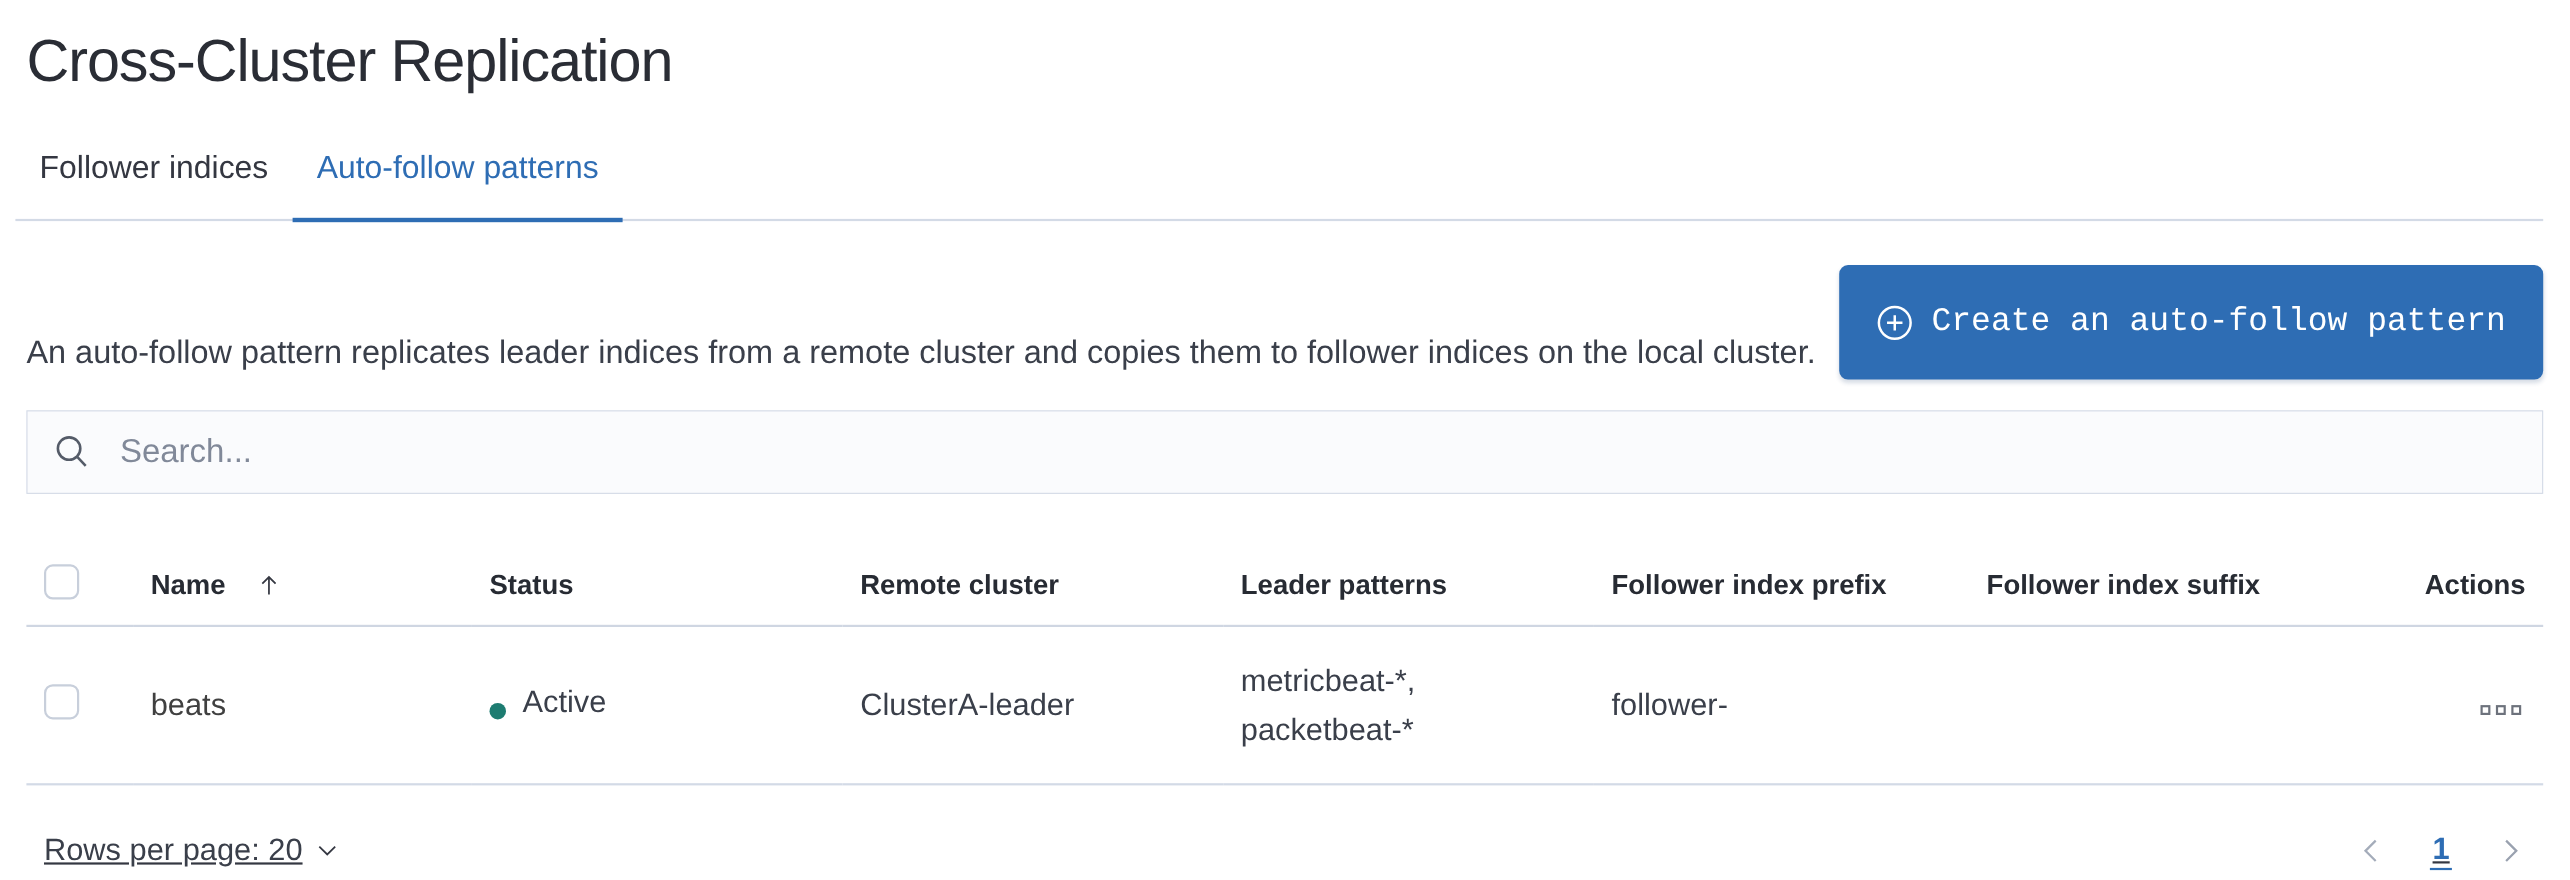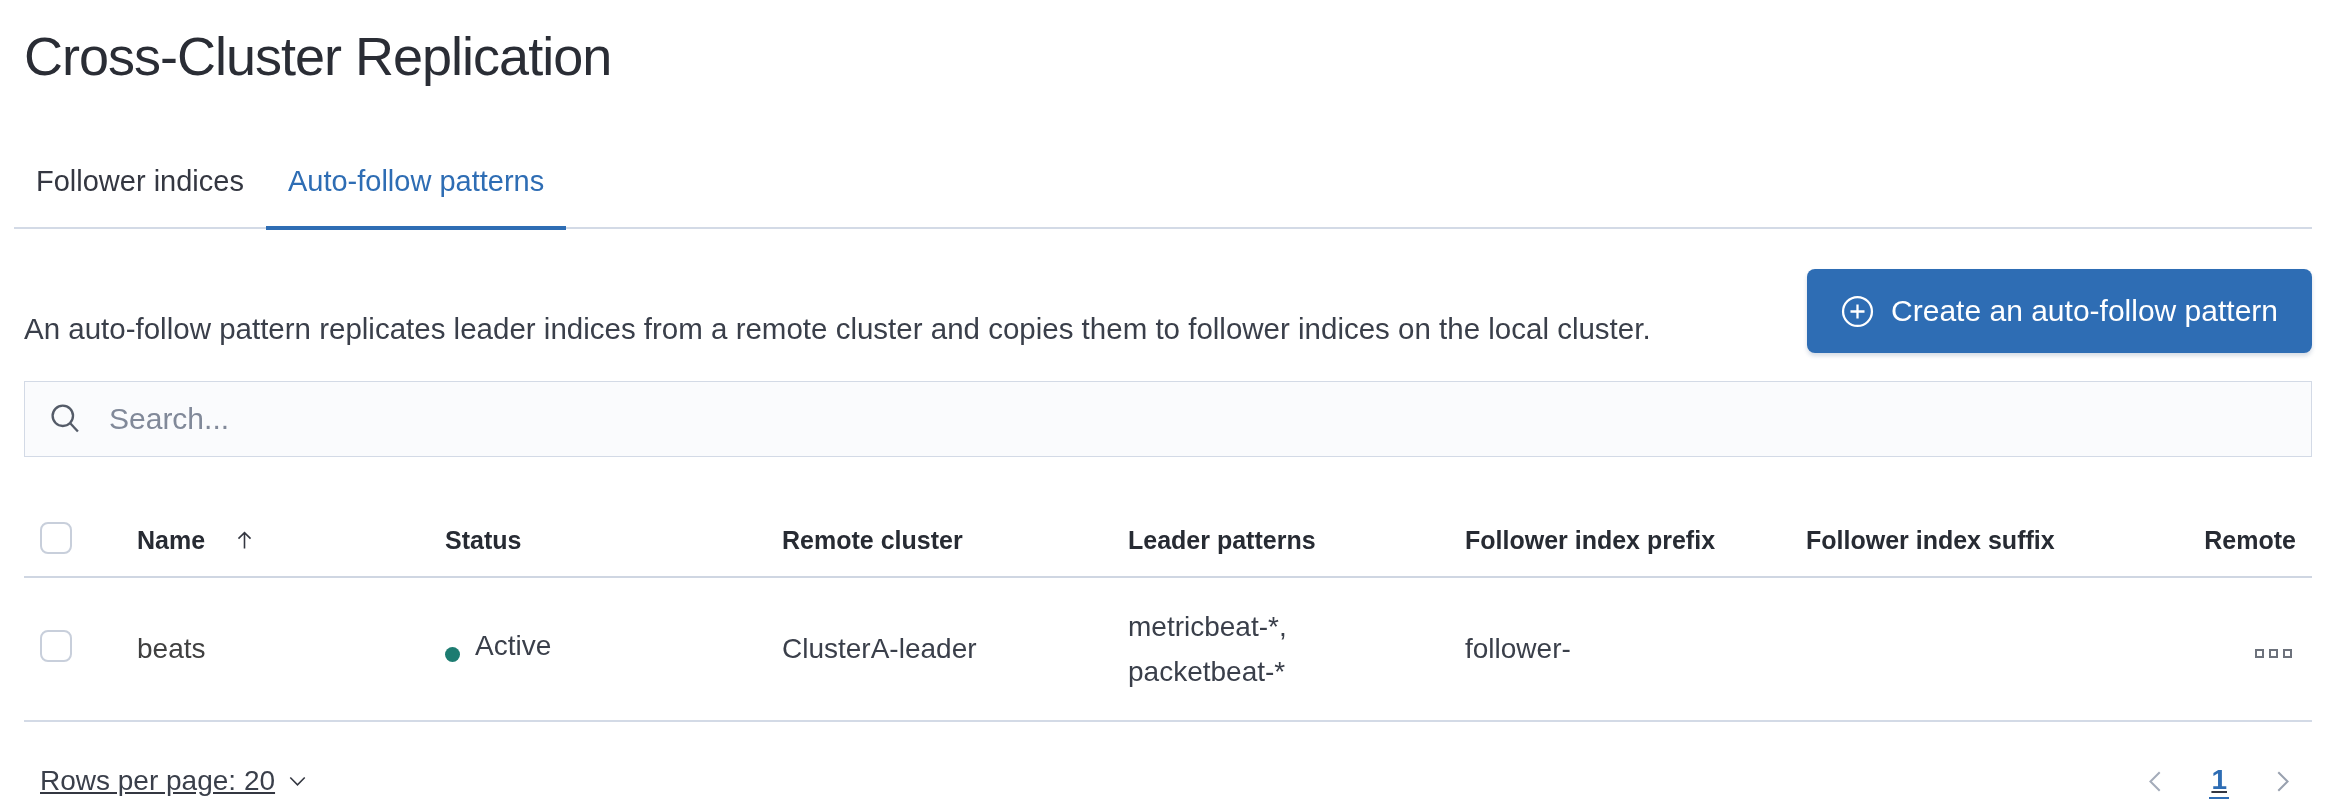--- a/index.html
+++ b/index.html
@@ -5,31 +5,31 @@
   * { margin:0; padding:0; box-sizing:border-box; }
   html,body { width:2336px; height:800px; background:#ffffff; overflow:hidden; }
   body { font-family:"Liberation Sans", sans-serif; color:#343741; }
   .page { width:2336px; height:800px; padding:0 24px; }
 
   
   .page-title { margin-top:20px; font-size:54px; line-height:72px; font-weight:400;
                 letter-spacing:-1px; color:#2a2d35; }
 
   
-  .tabs { margin-top:72px; display:flex; border-bottom:2px solid #d3dae6; margin-left:-10px; }
+  .tabs { margin-top:44px; display:flex; border-bottom:2px solid #d3dae6; margin-left:-10px; }
   .tab { font-size:29px; line-height:34px; padding:0 22px 28px; cursor:pointer;
          color:#343741; border-bottom:4px solid transparent; margin-bottom:-3px; }
   .tab.active { color:#2e6db4; border-bottom-color:#2e6db4; }
 
   
   .intro { margin-top:40px; display:flex; align-items:flex-end; justify-content:space-between; }
   .intro-desc { max-width:1710px; font-size:29.5px; line-height:48px; color:#3a3f4a; }
   .create-btn { flex:0 0 auto; display:inline-flex; align-items:center; gap:17px;
                 background:#2e6db4; color:#ffffff; border:none; border-radius:8px;
-                height:84px; padding:0 34px; font-size:30px; font-family:Liberation Sans, sans-serif;
+                height:104px; padding:0 34px; font-size:30px; font-family:Liberation Mono, monospace;
                 cursor:pointer; box-shadow:0 3px 4px rgba(30,60,110,0.18); }
 
   
   .search-bar { margin-top:28px; height:76px; width:100%; background:#fafbfd;
                 border:1px solid #d3dae6; border-radius:0; display:flex; align-items:center;
                 padding:0 24px; }
   .search-bar input { flex:1; height:100%; border:none; outline:none; background:transparent;
                       font-size:30px; font-family:inherit; color:#343741; margin-left:26px; }
   .search-bar input::placeholder { color:#818999; }
 
@@ -122,21 +122,21 @@
                 <path d="M8 2.5 L8 13.5 M3.8 6.7 L8 2.5 L12.2 6.7" stroke="#343741" stroke-width="1.1" fill="none"></path>
               </svg>
             </span>
           </span>
         </th>
         <th>Status</th>
         <th>Remote cluster</th>
         <th>Leader patterns</th>
         <th>Follower index prefix</th>
         <th>Follower index suffix</th>
-        <th class="col-actions">Remote</th>
+        <th class="col-actions">Actions</th>
       </tr>
     </thead>
     <tbody>
       <tr>
         <td><span class="checkbox"></span></td>
         <td><a class="link">beats</a></td>
         <td>
           <span class="status-cell">
             <span class="status-dot"></span>
             <span>Active</span>

